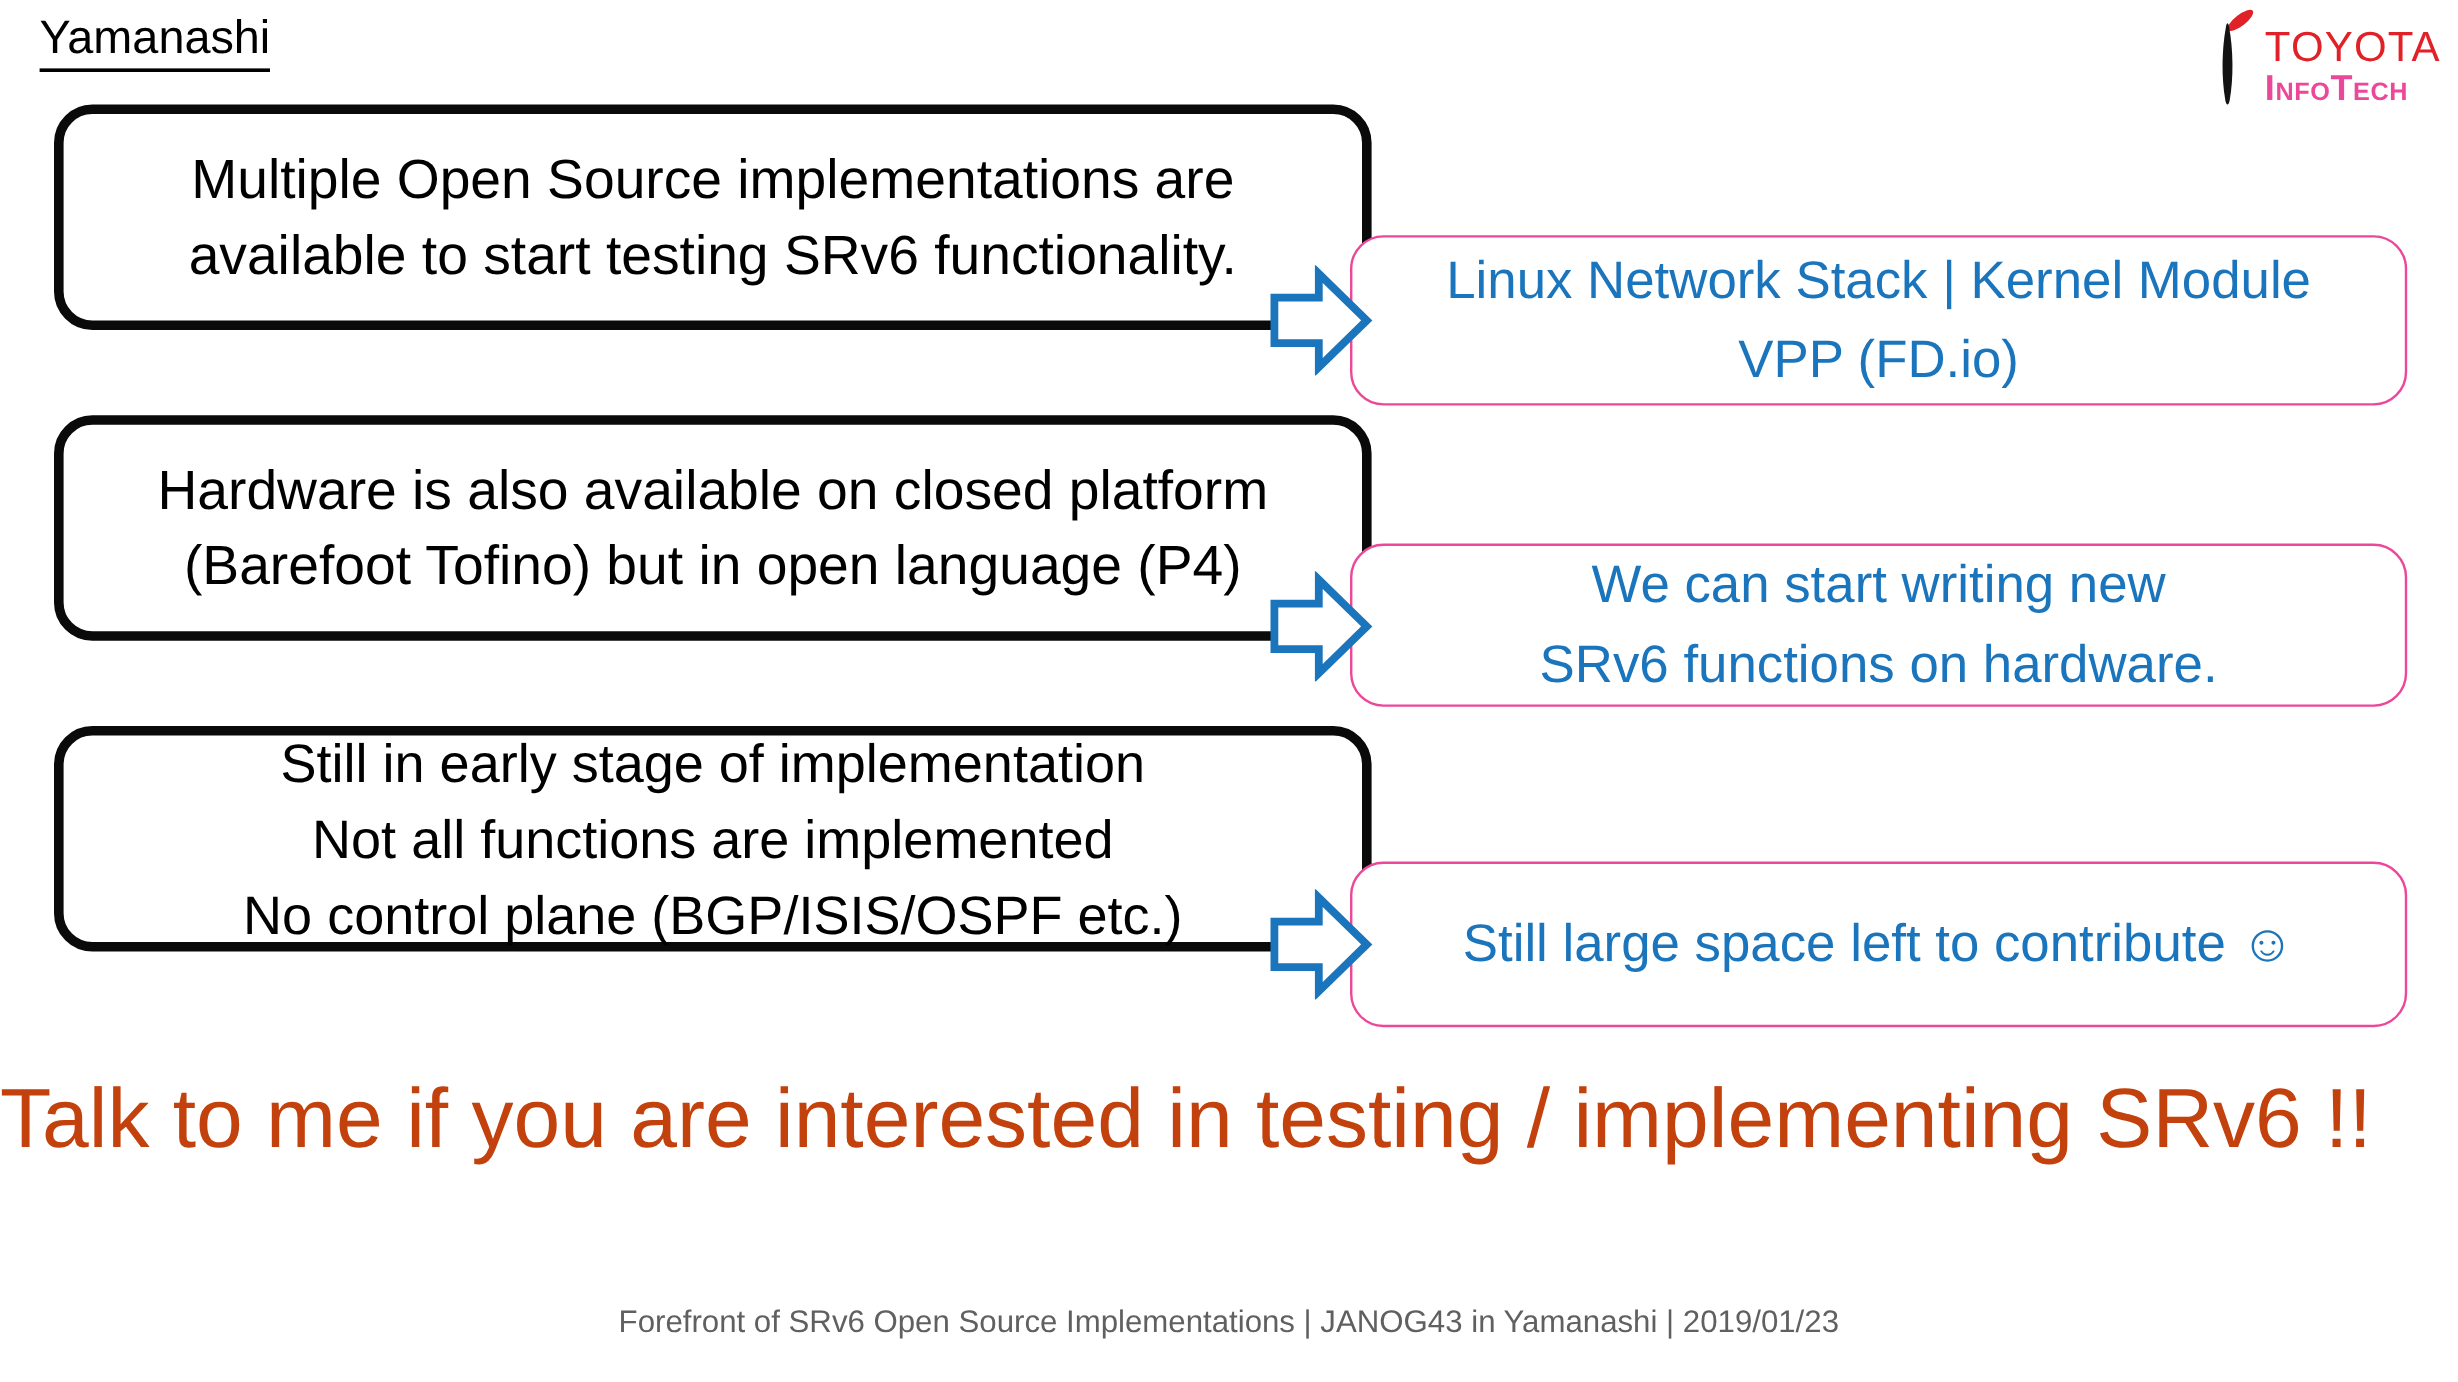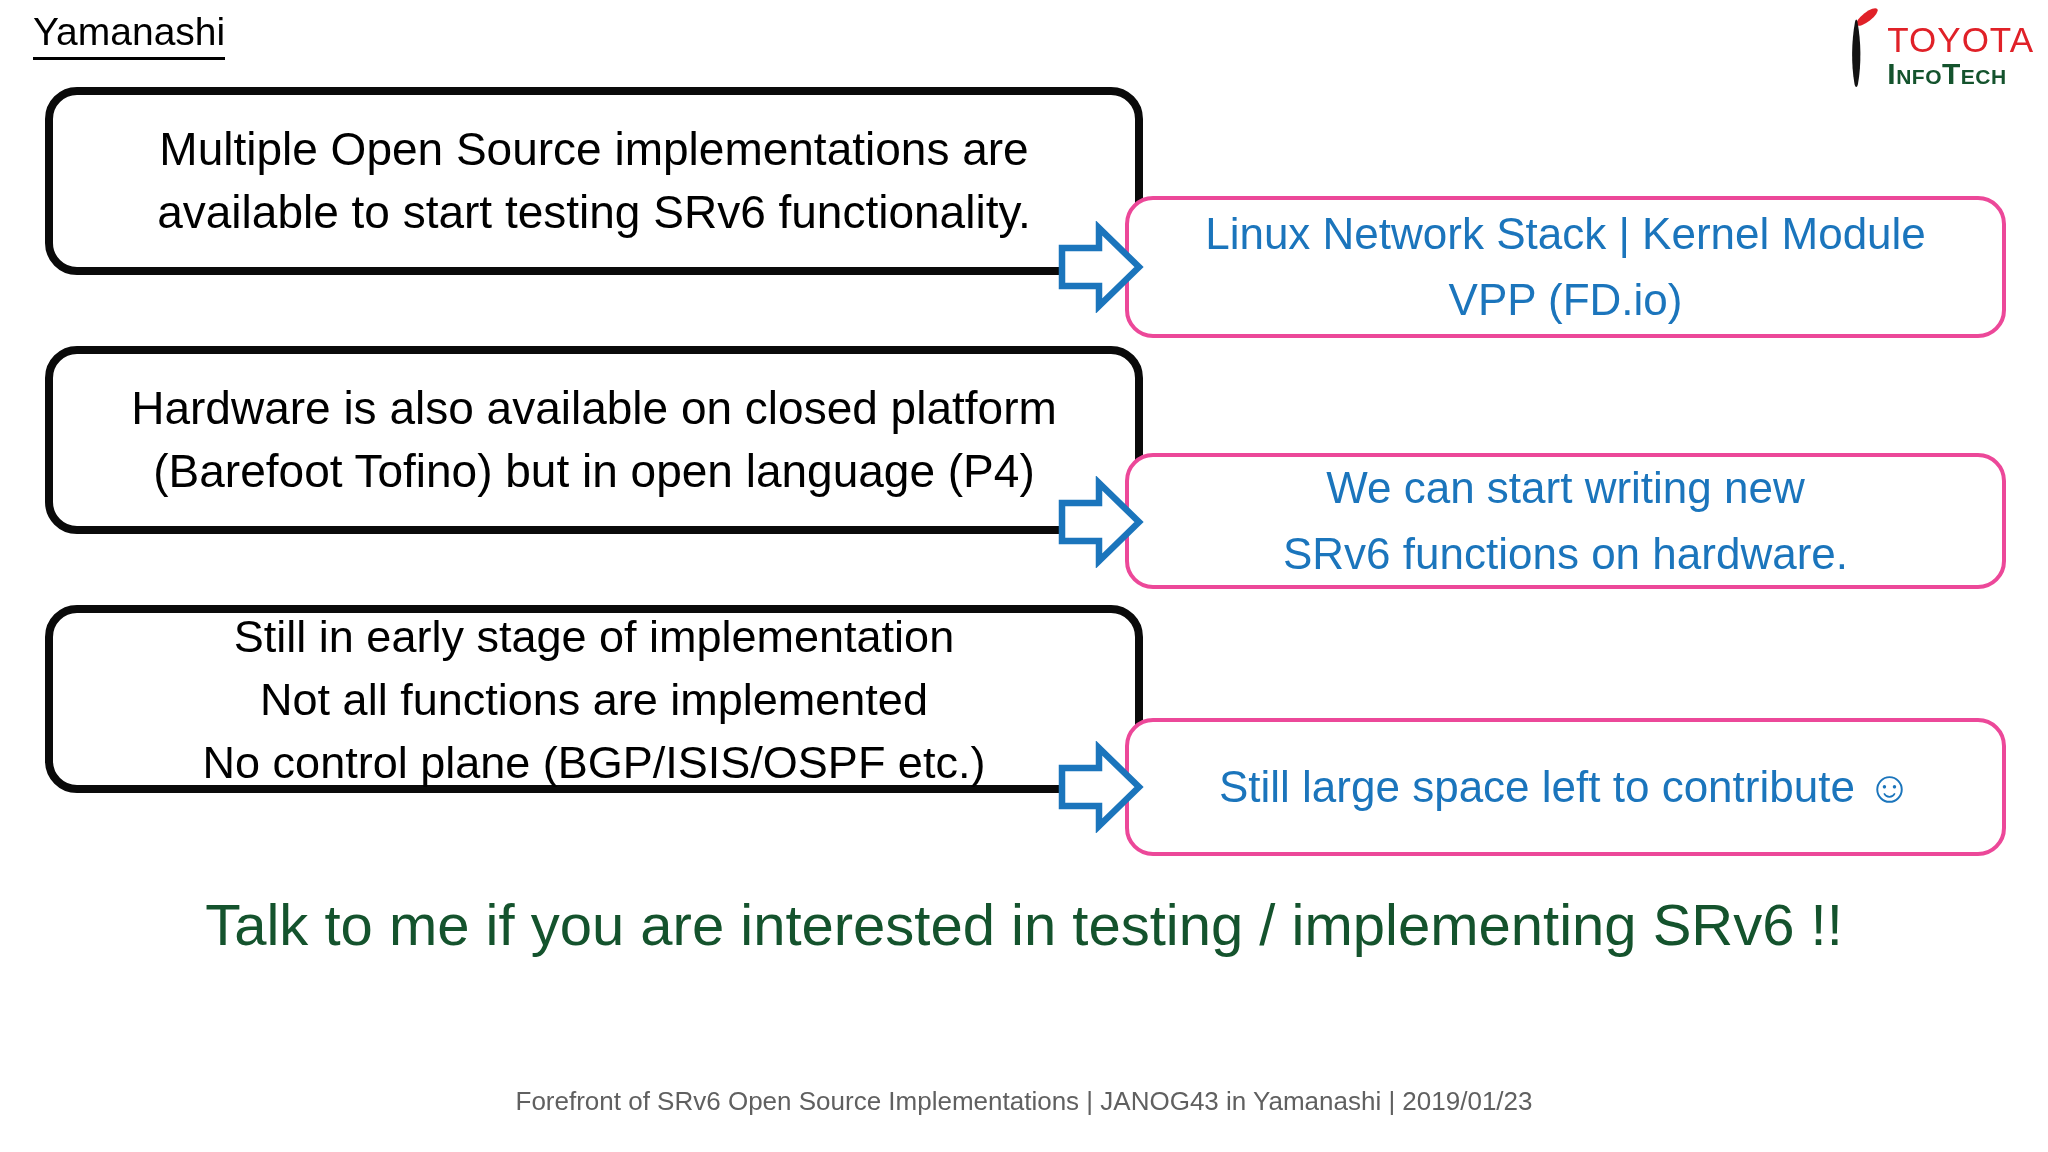--- a/index.html
+++ b/index.html
@@ -24,21 +24,21 @@
   .logo{
     position:absolute;top:6px;right:14px;
     display:flex;align-items:flex-start;
   }
   .logo-mark{width:44px;height:86px;}
   .logo-text{margin-left:2px;margin-top:16px;line-height:1;}
   .logo-brand{
     font-size:35px;font-weight:normal;color:#E02128;letter-spacing:1px;
   }
   .logo-sub{
-    font-size:30px;font-weight:bold;color:#14532d;
+    font-size:30px;font-weight:bold;color:#ec4899;
     font-variant:small-caps;letter-spacing:0.5px;margin-top:2px;
   }
 
   
   .statement-box{
     position:absolute;left:45px;width:1098px;height:188px;
     box-sizing:border-box;
     border:8px solid #0a0a0a;border-radius:32px;
     background:#fff;
     display:flex;align-items:center;justify-content:center;
@@ -49,21 +49,21 @@
   }
   #sbox1{top:87px;}
   #sbox2{top:346px;}
   #sbox3{top:605px;}
   #sbox3{font-size:45px;line-height:1.40;}
 
   
   .conclusion-box{
     position:absolute;left:1125px;width:881px;
     box-sizing:border-box;
-    border:4px solid #ec4899;border-radius:28px;
+    border:2px solid #ec4899;border-radius:28px;
     background:#fff;
     display:flex;align-items:center;justify-content:center;
     text-align:center;
     font-size:44px;line-height:1.5;color:#1B75BC;
     white-space:pre-line;
     z-index:2;
   }
   #cbox1{top:196px;height:142px;}
   #cbox2{top:453px;height:136px;}
   #cbox3{top:718px;height:138px;}
@@ -72,21 +72,21 @@
   .arrow{
     position:absolute;left:1058px;width:86px;height:92px;z-index:3;
   }
   #arrow1{top:221px;}
   #arrow2{top:476px;}
   #arrow3{top:741px;}
 
   
   .cta-line{
     position:absolute;left:0;width:100%;
-    text-align:center;color:#14532d;font-size:58px;line-height:1.2;
+    color:#c2410c;font-size:70px;line-height:1.2;
   }
   #cta1{top:890px;}
   #cta2{top:968px;}
 
   
   .footer{
     position:absolute;left:0;width:100%;top:1086px;
     text-align:center;color:#606060;font-size:26px;
   }
 </style>

